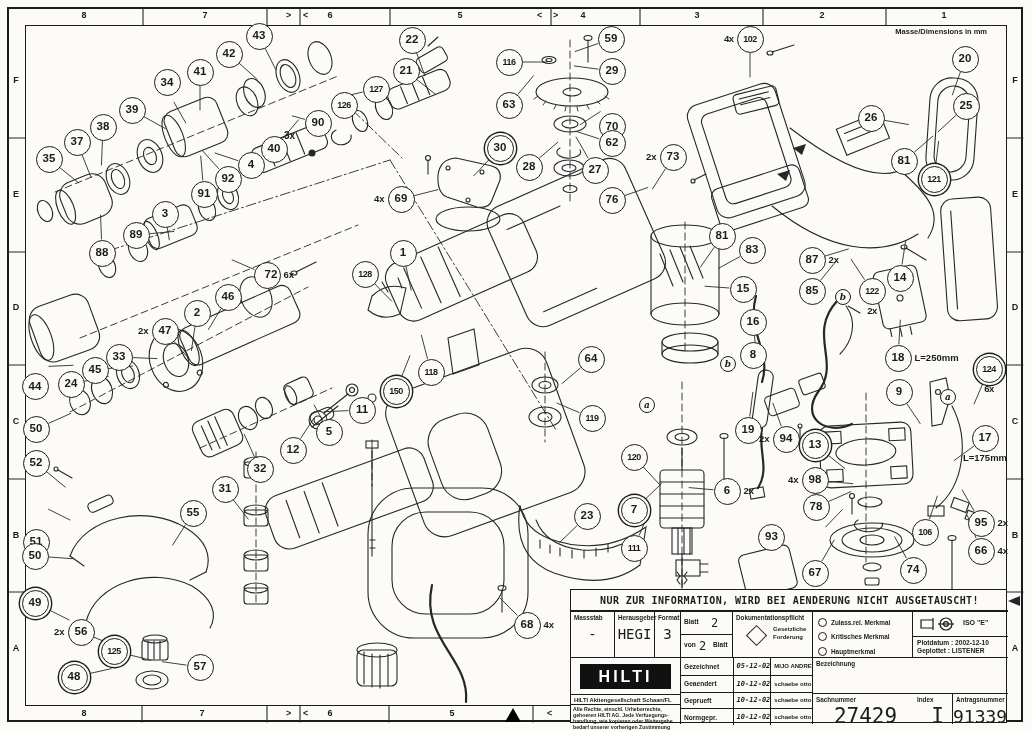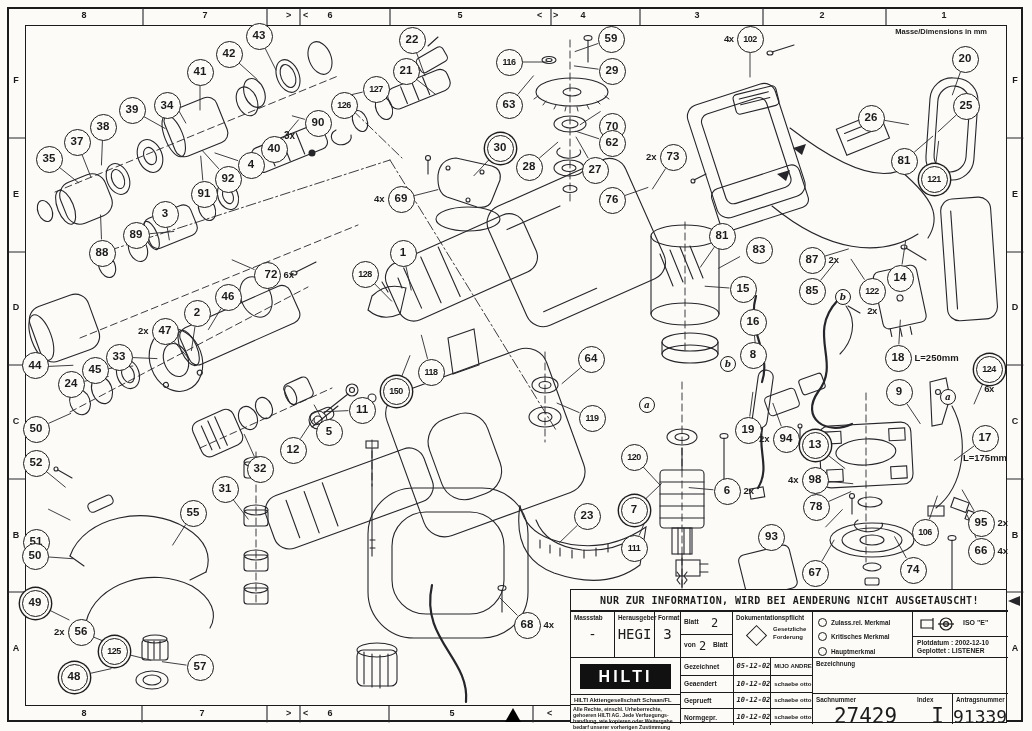--- a/index.html
+++ b/index.html
@@ -562,21 +562,21 @@
   <div id="balloon-layer">
       <div class="balloon" style="left: 245.5px; top: 22.5px;">
         <span>43</span>
       </div>
       <div class="balloon" style="left: 215.5px; top: 40.5px;">
         <span>42</span>
       </div>
       <div class="balloon" style="left: 186.5px; top: 58.5px;">
         <span>41</span>
       </div>
-      <div class="balloon" style="left: 153.5px; top: 92px;">
+      <div class="balloon" style="left: 153.5px; top: 69px;">
         <span>34</span>
       </div>
       <div class="balloon" style="left: 118.5px; top: 96.5px;">
         <span>39</span>
       </div>
       <div class="balloon" style="left: 89.5px; top: 113.5px;">
         <span>38</span>
       </div>
       <div class="balloon" style="left: 63.5px; top: 128.5px;">
         <span>37</span>
@@ -679,21 +679,21 @@
       </div>
       <div class="balloon" style="left: 890.5px; top: 147.5px;">
         <span>81</span>
       </div>
       <div class="balloon d3 dbl" style="left: 920.5px; top: 165.5px;">
         <span>121</span>
       </div>
       <div class="balloon" style="left: 708.5px; top: 222.5px;">
         <span>81</span>
       </div>
-      <div class="balloon" style="left: 738.5px; top: 236.5px; margin-left: 7px;">
+      <div class="balloon" style="left: 738.5px; top: 236.5px;">
         <span>83</span>
       </div>
       <div class="balloon" style="left: 798.5px; top: 246.5px;">
         <span>87</span>
         <span class="btag suf">2x</span>
       </div>
       <div class="balloon" style="left: 886.5px; top: 264.5px;">
         <span>14</span>
       </div>
       <div class="balloon d3" style="left: 858.5px; top: 277.5px;">
@@ -784,21 +784,21 @@
       </div>
       <div class="balloon" style="left: 105.5px; top: 343.5px;">
         <span>33</span>
       </div>
       <div class="balloon" style="left: 81.5px; top: 356.5px;">
         <span>45</span>
       </div>
       <div class="balloon" style="left: 57.5px; top: 370.5px;">
         <span>24</span>
       </div>
-      <div class="balloon" style="left: 21.5px; top: 352px;">
+      <div class="balloon" style="left: 21.5px; top: 373px;">
         <span>44</span>
       </div>
       <div class="balloon" style="left: 22.5px; top: 415.5px;">
         <span>50</span>
       </div>
       <div class="balloon" style="left: 22.5px; top: 449.5px;">
         <span>52</span>
       </div>
       <div class="balloon" style="left: 22.5px; top: 489.5px; margin-top: 39px;">
         <span>51</span>

